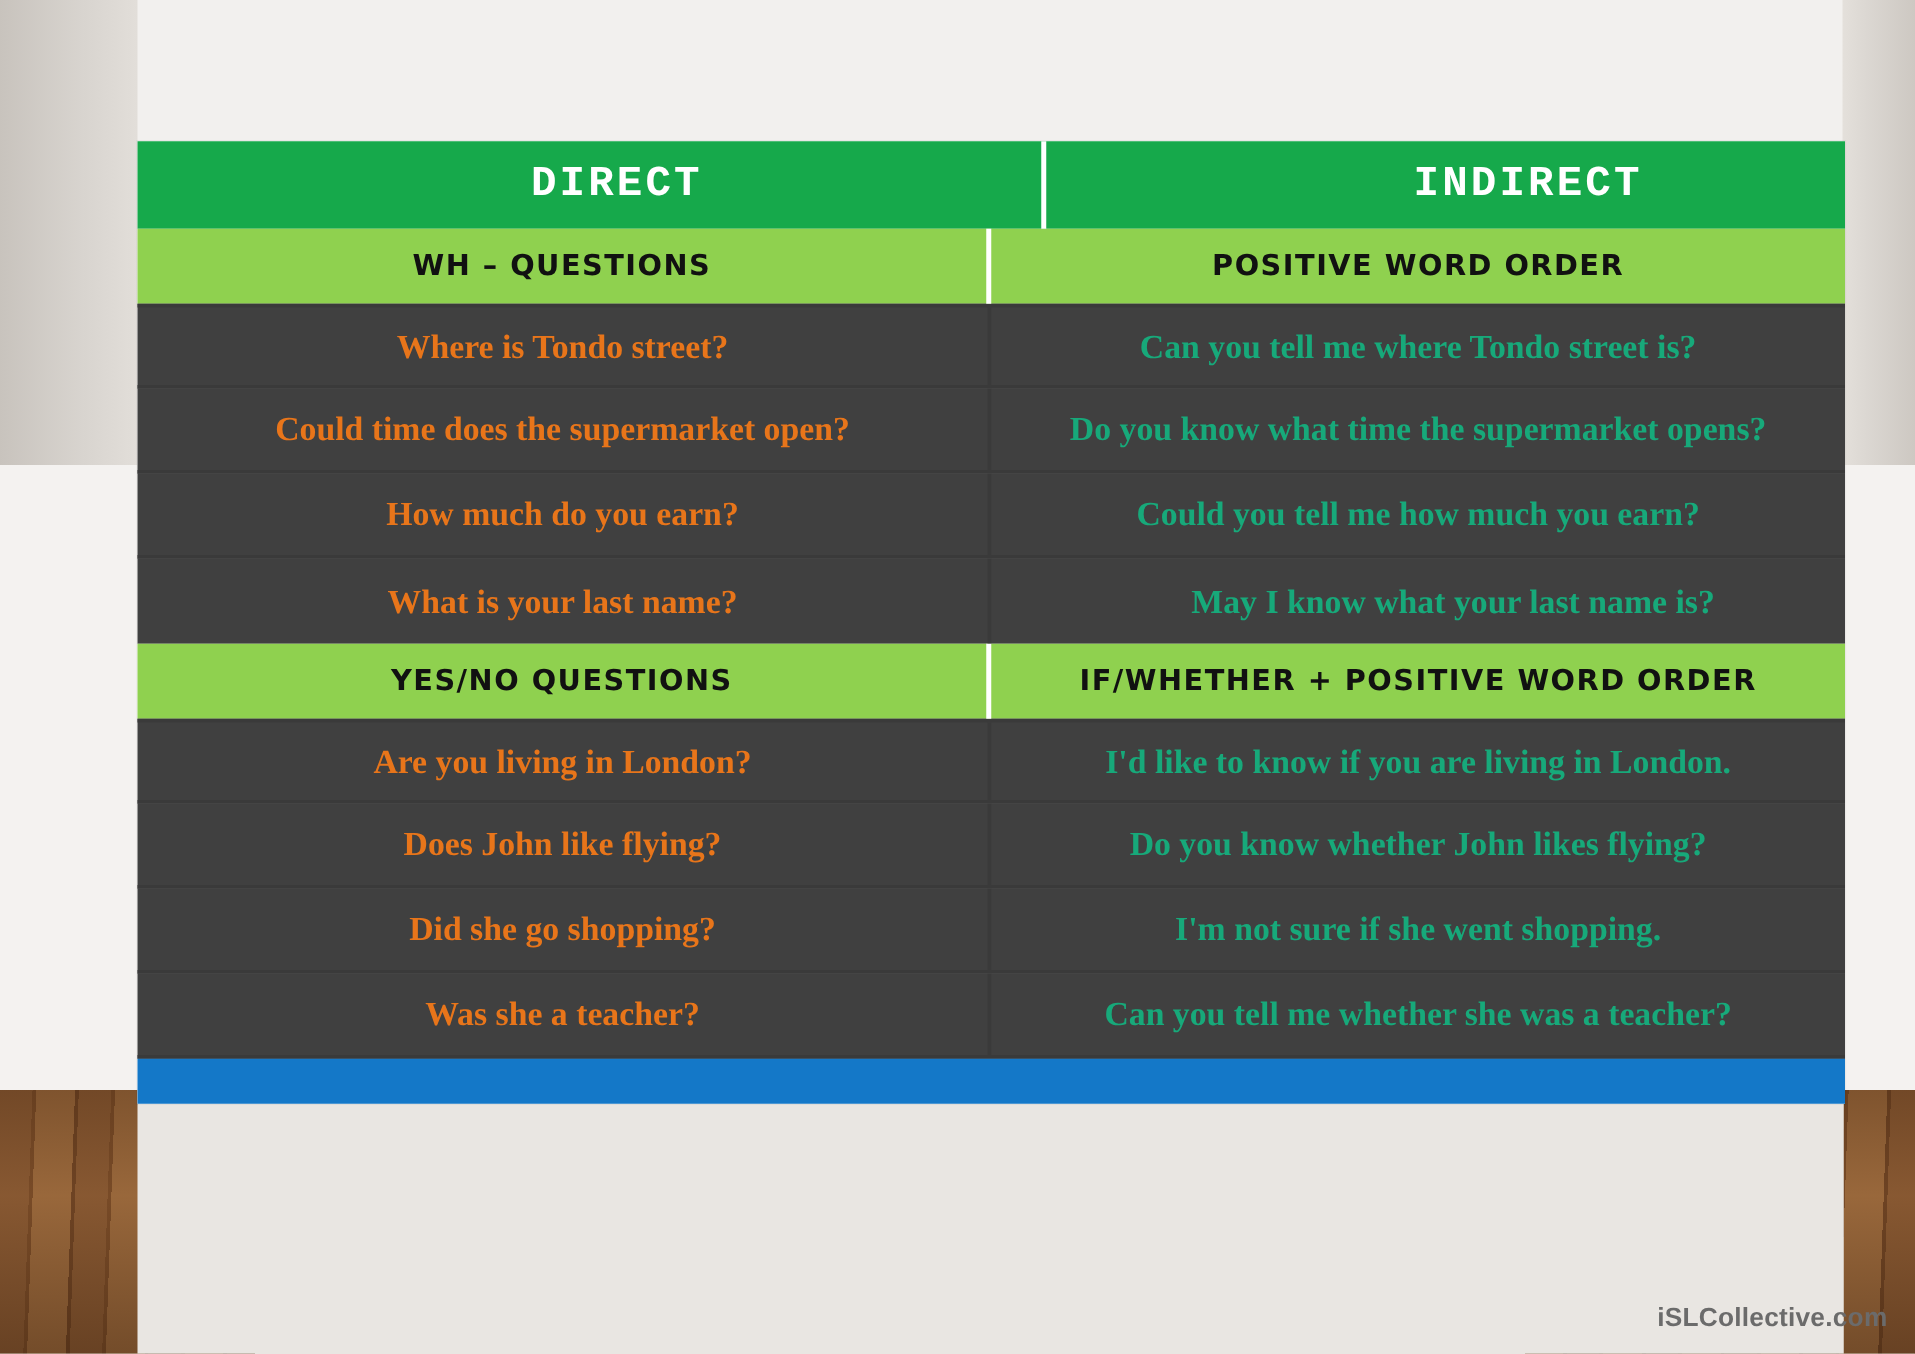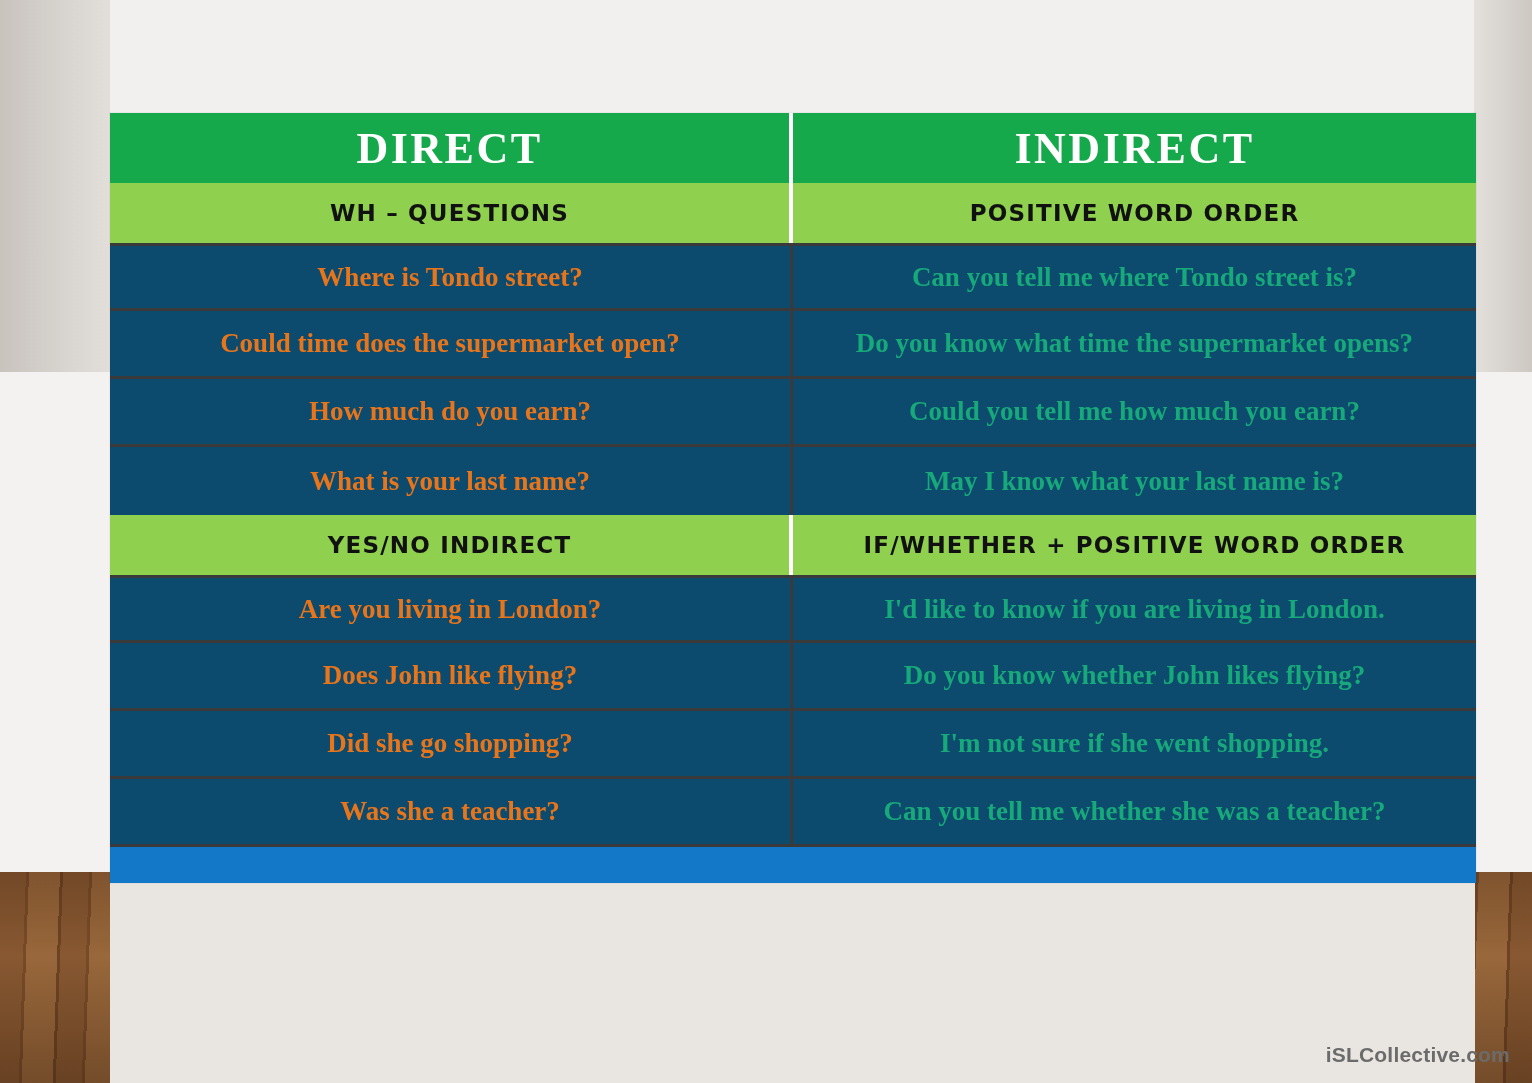--- a/index.html
+++ b/index.html
@@ -96,59 +96,60 @@
     justify-content: center;
     text-align: center;
     padding: 0 10px;
   }
 
   
   .row-header { height: 70px; background: #16a94b; }
   .row-header .cell {
     color: #ffffff;
     font-weight: bold;
-    font-size: 44px;
+    font-size: 34px;
     letter-spacing: 2.5px;
-    font-family: Liberation Serif, serif;
+    font-family: Liberation Mono, monospace;
+    margin-left: 44px;
   }
   .row-header .cell-left { border-right: 4px solid #ffffff; }
 
   
   .row-section { height: 60px; background: #8fd14f; }
   .row-section .cell {
     color: #111111;
     font-weight: bold;
     font-size: 23px;
     letter-spacing: 1.2px;
     font-family: "DejaVu Sans", sans-serif;
   }
   .row-section .cell-left { border-right: 4px solid #ffffff; }
 
   
   .row-data {
     height: 68px;
-    background: #0c4a6e;
+    background: #404040;
     border-bottom: 3px solid #3a3a3a;
   }
   .row-data .cell-left {
     color: #e8751a;
     border-right: 3px solid #3a3a3a;
   }
   .row-data .cell-right {
     color: #17a97a;
   }
   .row-data .cell {
     font-size: 27px;
     font-weight: bold;
     font-family: "Liberation Serif", serif;
     font-style: normal;
   }
   .row-data.first-of-block { border-top: 3px solid #3a3a3a; }
 
-  .row-last { border-bottom: none; }
+  .row-last { border-bottom: none; gap: 28px; }
 
   .row-footer {
     height: 36px;
     background: #1478c8;
   }
 
   
   .watermark {
     position: absolute;
     right: 22px;
@@ -197,21 +198,21 @@
   <div class="row row-data">
     <div class="cell cell-left">How much do you earn?</div>
     <div class="cell cell-right">Could you tell me how much you earn?</div>
   </div>
   <div class="row row-data row-last">
     <div class="cell cell-left">What is your last name?</div>
     <div class="cell cell-right">May I know what your last name is?</div>
   </div>
 
   <div class="row row-section">
-    <div class="cell cell-left">YES/NO INDIRECT</div>
+    <div class="cell cell-left">YES/NO QUESTIONS</div>
     <div class="cell cell-right">IF/WHETHER + POSITIVE WORD ORDER</div>
   </div>
 
   <div class="row row-data first-of-block">
     <div class="cell cell-left">Are you living in London?</div>
     <div class="cell cell-right">I'd like to know if you are living in London.</div>
   </div>
   <div class="row row-data">
     <div class="cell cell-left">Does John like flying?</div>
     <div class="cell cell-right">Do you know whether John likes flying?</div>

